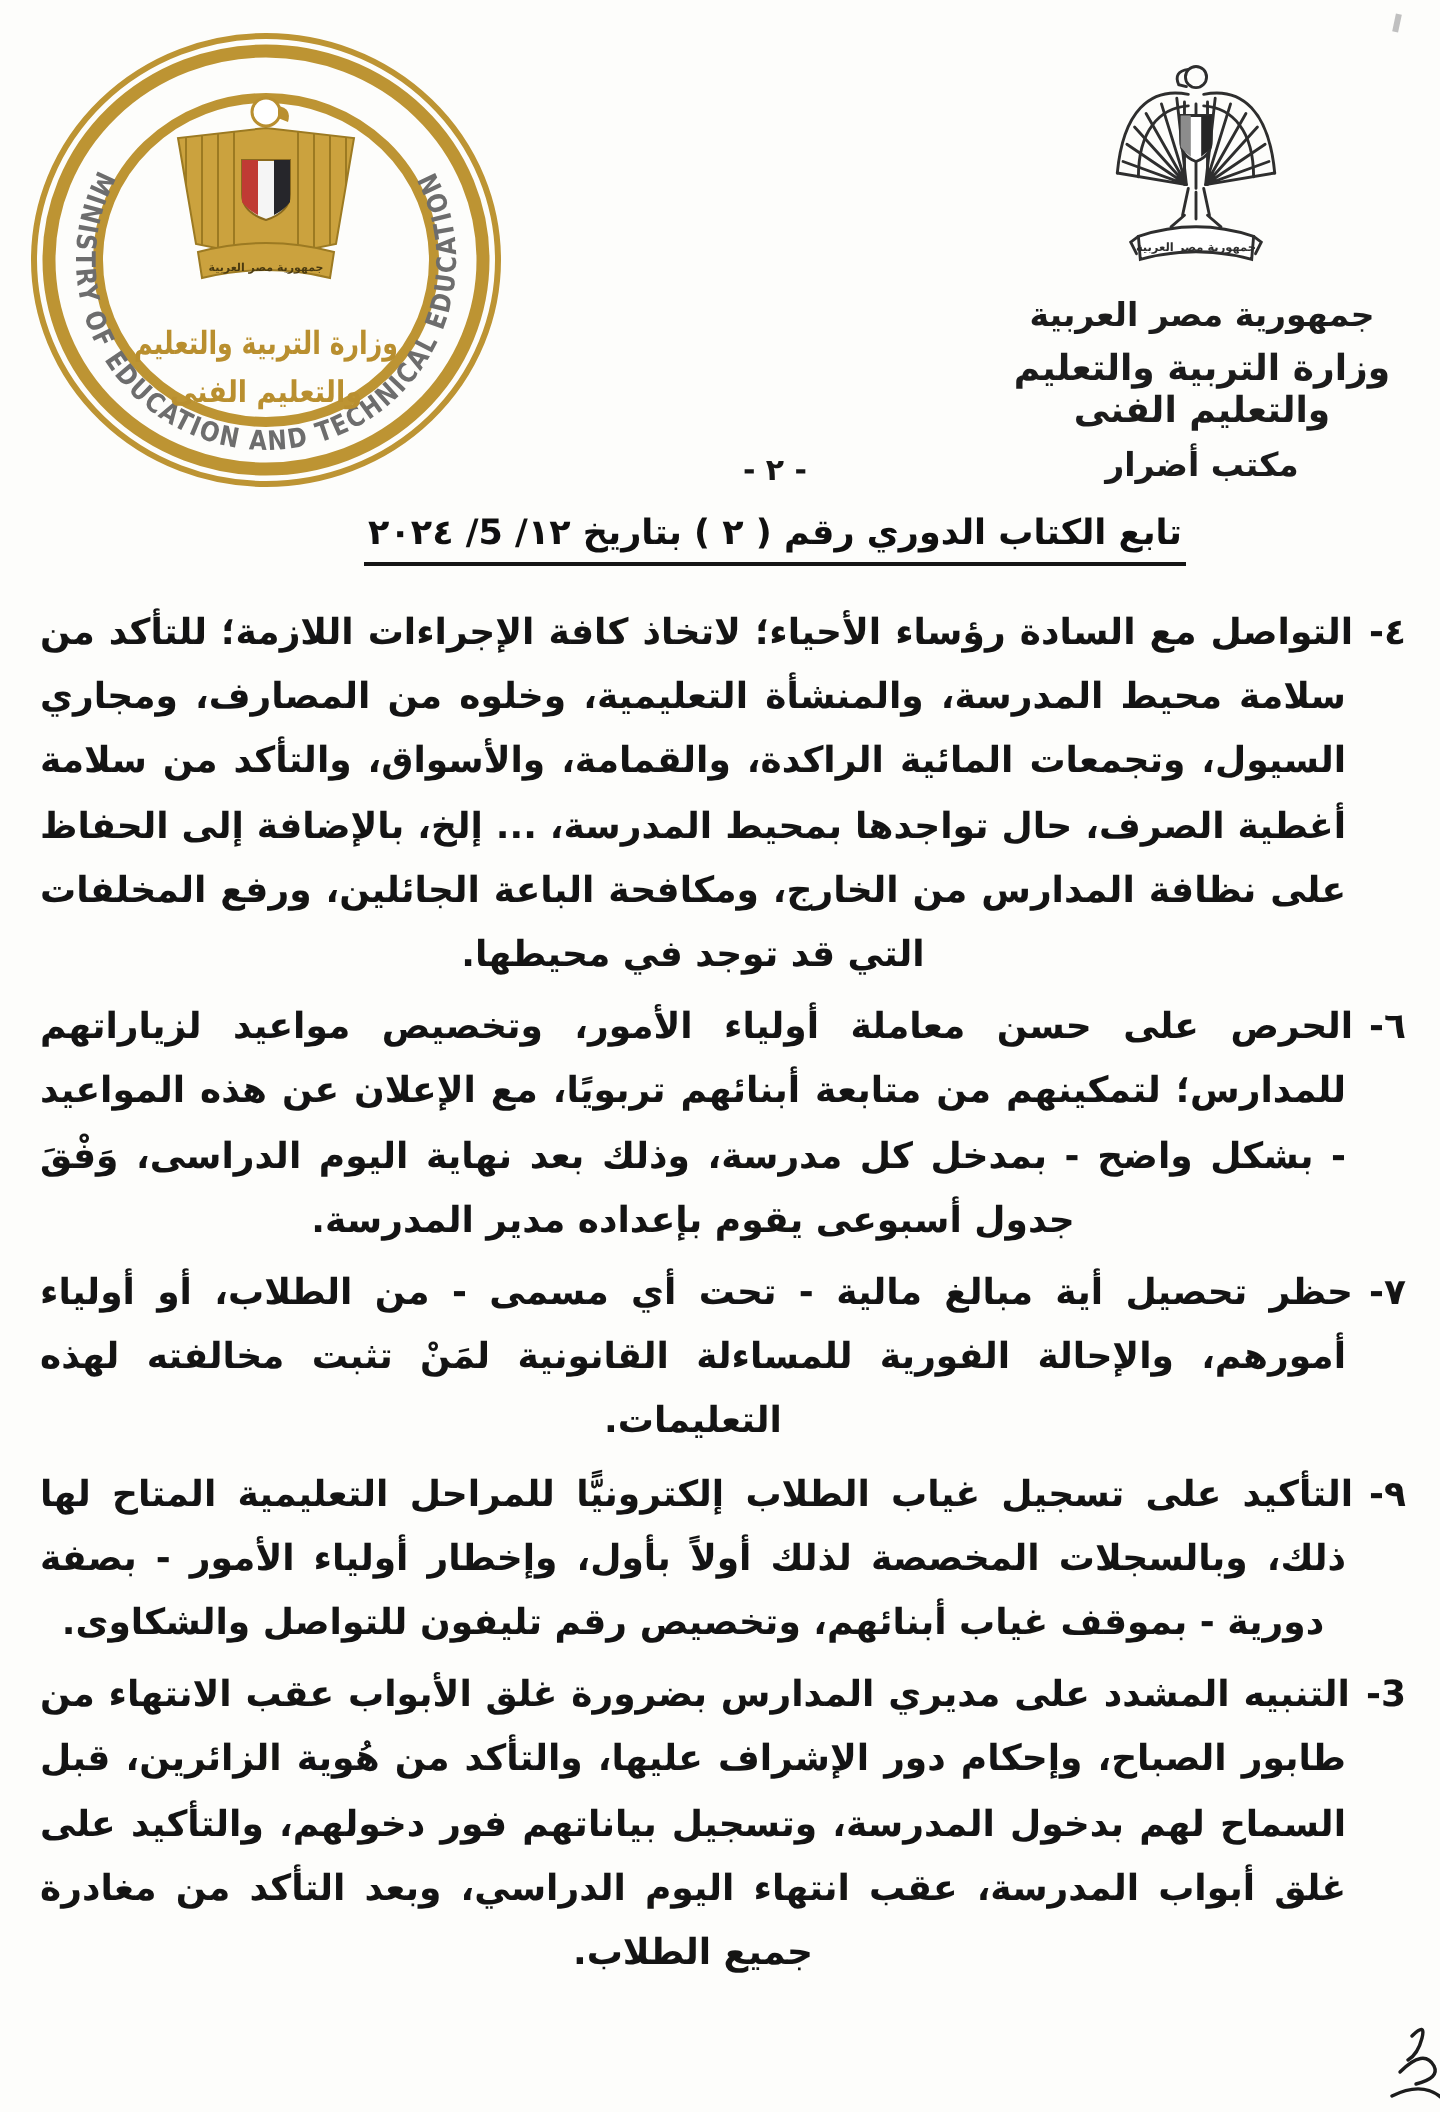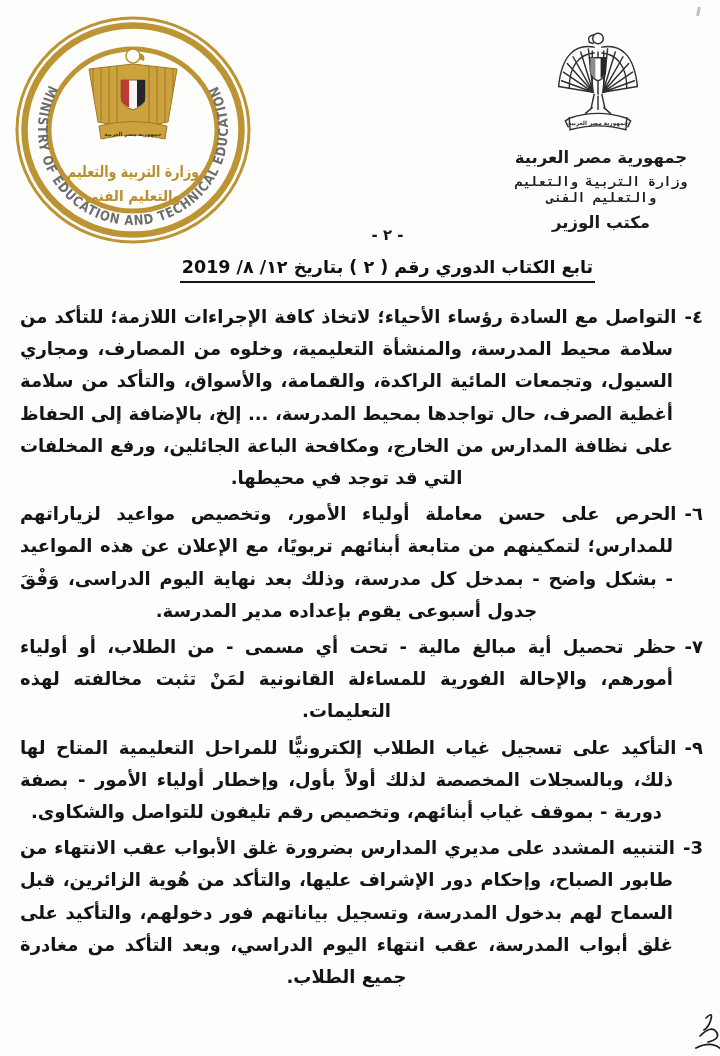--- a/index.html
+++ b/index.html
@@ -9,21 +9,21 @@
     font-family:"DejaVu Sans", sans-serif; color:#161616;
   }
   
   .seal{position:absolute; left:8px; top:12px; width:250px; height:235px;}
   .emblem{position:absolute; right:74px; top:26px; width:96px; height:122px;}
   .letterhead{
     position:absolute; right:4px; top:148px; width:230px;
     direction:rtl; text-align:center; font-weight:bold; color:#1c1c1c;
   }
   .letterhead .l1{font-size:16.5px; margin-bottom:7px;}
-  .letterhead .l2{font-size:13px; margin-bottom:7px;font-family:Liberation Mono, monospace;}
+  .letterhead .l2{font-size:18px; margin-bottom:7px;}
   .letterhead .l3{font-size:16.5px;}
   
   .page-number{
     position:absolute; left:55px; right:0; top:226px; text-align:center;
     font-size:15px; font-weight:bold; direction:rtl;
   }
   .title-row{position:absolute; left:55px; right:0; top:257px; text-align:center; direction:rtl;}
   .title-text{
     display:inline-block; font-size:17.5px; font-weight:bold; color:#101010;
     border-bottom:2.5px solid #151515; padding:0 2px 4px 2px; white-space:nowrap;
@@ -105,26 +105,26 @@
     </g>
     <path d="M42 32 h16 v13 q0 8 -8 11 q-8 -3 -8 -11 Z" fill="#ffffff" stroke="#2e2e2e" stroke-width="1.5"></path>
     <path d="M42 32 h5.3 v21.5 q-3 -2 -5.3 -5 Z" fill="#8c8c8c"></path>
     <path d="M58 32 h-5.3 v21.5 q3 -2 5.3 -5 Z" fill="#262626"></path>
     <text x="50" y="102.5" text-anchor="middle" font-size="6" font-weight="bold" fill="#2e2e2e">جمهورية مصر العربية</text>
   </svg>
 
   <div class="letterhead">
     <div class="l1">جمهورية مصر العربية</div>
     <div class="l2">وزارة التربية والتعليم والتعليم الفنى</div>
-    <div class="l3">مكتب الوزير</div>
+    <div class="l3">مكتب أضرار</div>
   </div>
 
   <div class="page-number">- ٢ -</div>
   <div class="title-row">
-    <span class="title-text">تابع الكتاب الدوري رقم ( ٢ ) بتاريخ ١٢/ ٨/ 2019</span>
+    <span class="title-text">تابع الكتاب الدوري رقم ( ٢ ) بتاريخ ١٢/ 5/ ٢٠٢٤</span>
   </div>
 
   <div class="body-text">
     <p class="item"><span class="num">٤-</span><span>التواصل مع السادة رؤساء الأحياء؛ لاتخاذ كافة الإجراءات اللازمة؛ للتأكد من سلامة محيط المدرسة، والمنشأة التعليمية، وخلوه من المصارف، ومجاري السيول، وتجمعات المائية الراكدة، والقمامة، والأسواق، والتأكد من سلامة أغطية الصرف، حال تواجدها بمحيط المدرسة، ... إلخ، بالإضافة إلى الحفاظ على نظافة المدارس من الخارج، ومكافحة الباعة الجائلين، ورفع المخلفات التي قد توجد في محيطها.</span></p>
     <p class="item"><span class="num">٦-</span><span>الحرص على حسن معاملة أولياء الأمور، وتخصيص مواعيد لزياراتهم للمدارس؛ لتمكينهم من متابعة أبنائهم تربويًا، مع الإعلان عن هذه المواعيد - بشكل واضح - بمدخل كل مدرسة، وذلك بعد نهاية اليوم الدراسى، وَفْقَ جدول أسبوعى يقوم بإعداده مدير المدرسة.</span></p>
     <p class="item"><span class="num">٧-</span><span>حظر تحصيل أية مبالغ مالية - تحت أي مسمى - من الطلاب، أو أولياء أمورهم، والإحالة الفورية للمساءلة القانونية لمَنْ تثبت مخالفته لهذه التعليمات.</span></p>
     <p class="item"><span class="num">٩-</span><span>التأكيد على تسجيل غياب الطلاب إلكترونيًّا للمراحل التعليمية المتاح لها ذلك، وبالسجلات المخصصة لذلك أولاً بأول، وإخطار أولياء الأمور - بصفة دورية - بموقف غياب أبنائهم، وتخصيص رقم تليفون للتواصل والشكاوى.</span></p>
     <p class="item"><span class="num">3-</span><span>التنبيه المشدد على مديري المدارس بضرورة غلق الأبواب عقب الانتهاء من طابور الصباح، وإحكام دور الإشراف عليها، والتأكد من هُوية الزائرين، قبل السماح لهم بدخول المدرسة، وتسجيل بياناتهم فور دخولهم، والتأكيد على غلق أبواب المدرسة، عقب انتهاء اليوم الدراسي، وبعد التأكد من مغادرة جميع الطلاب.</span></p>
   </div>
 

